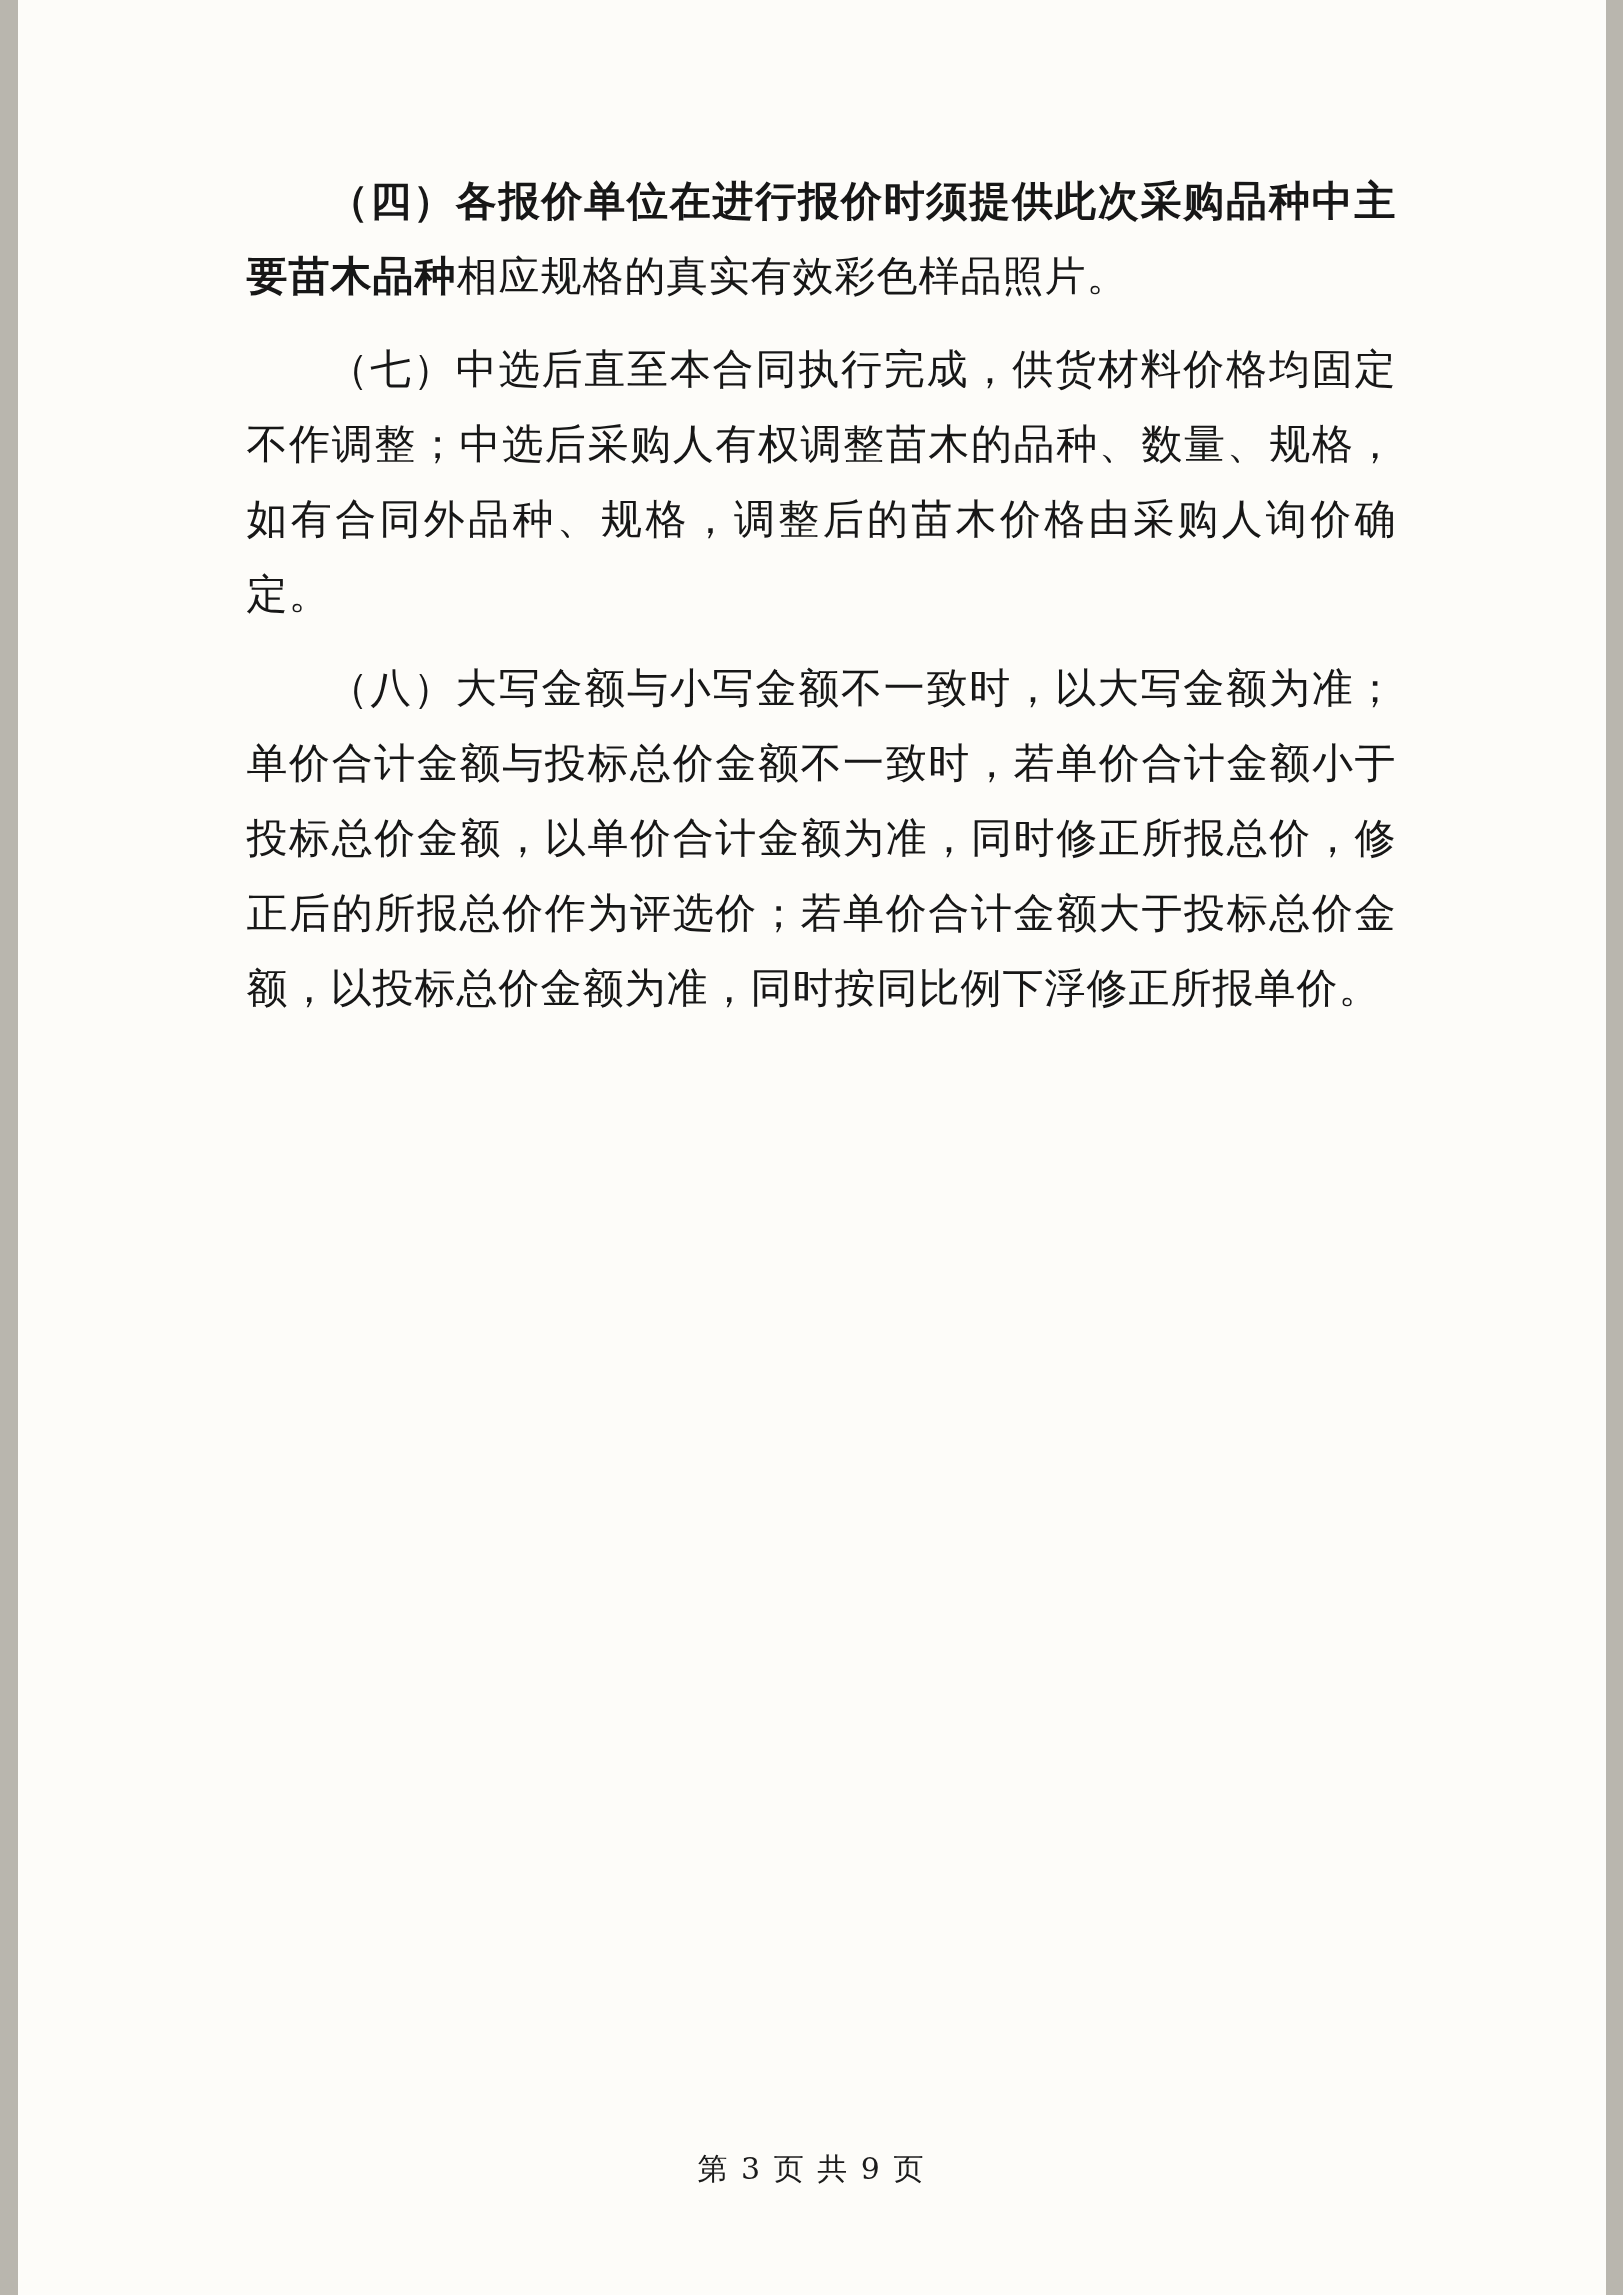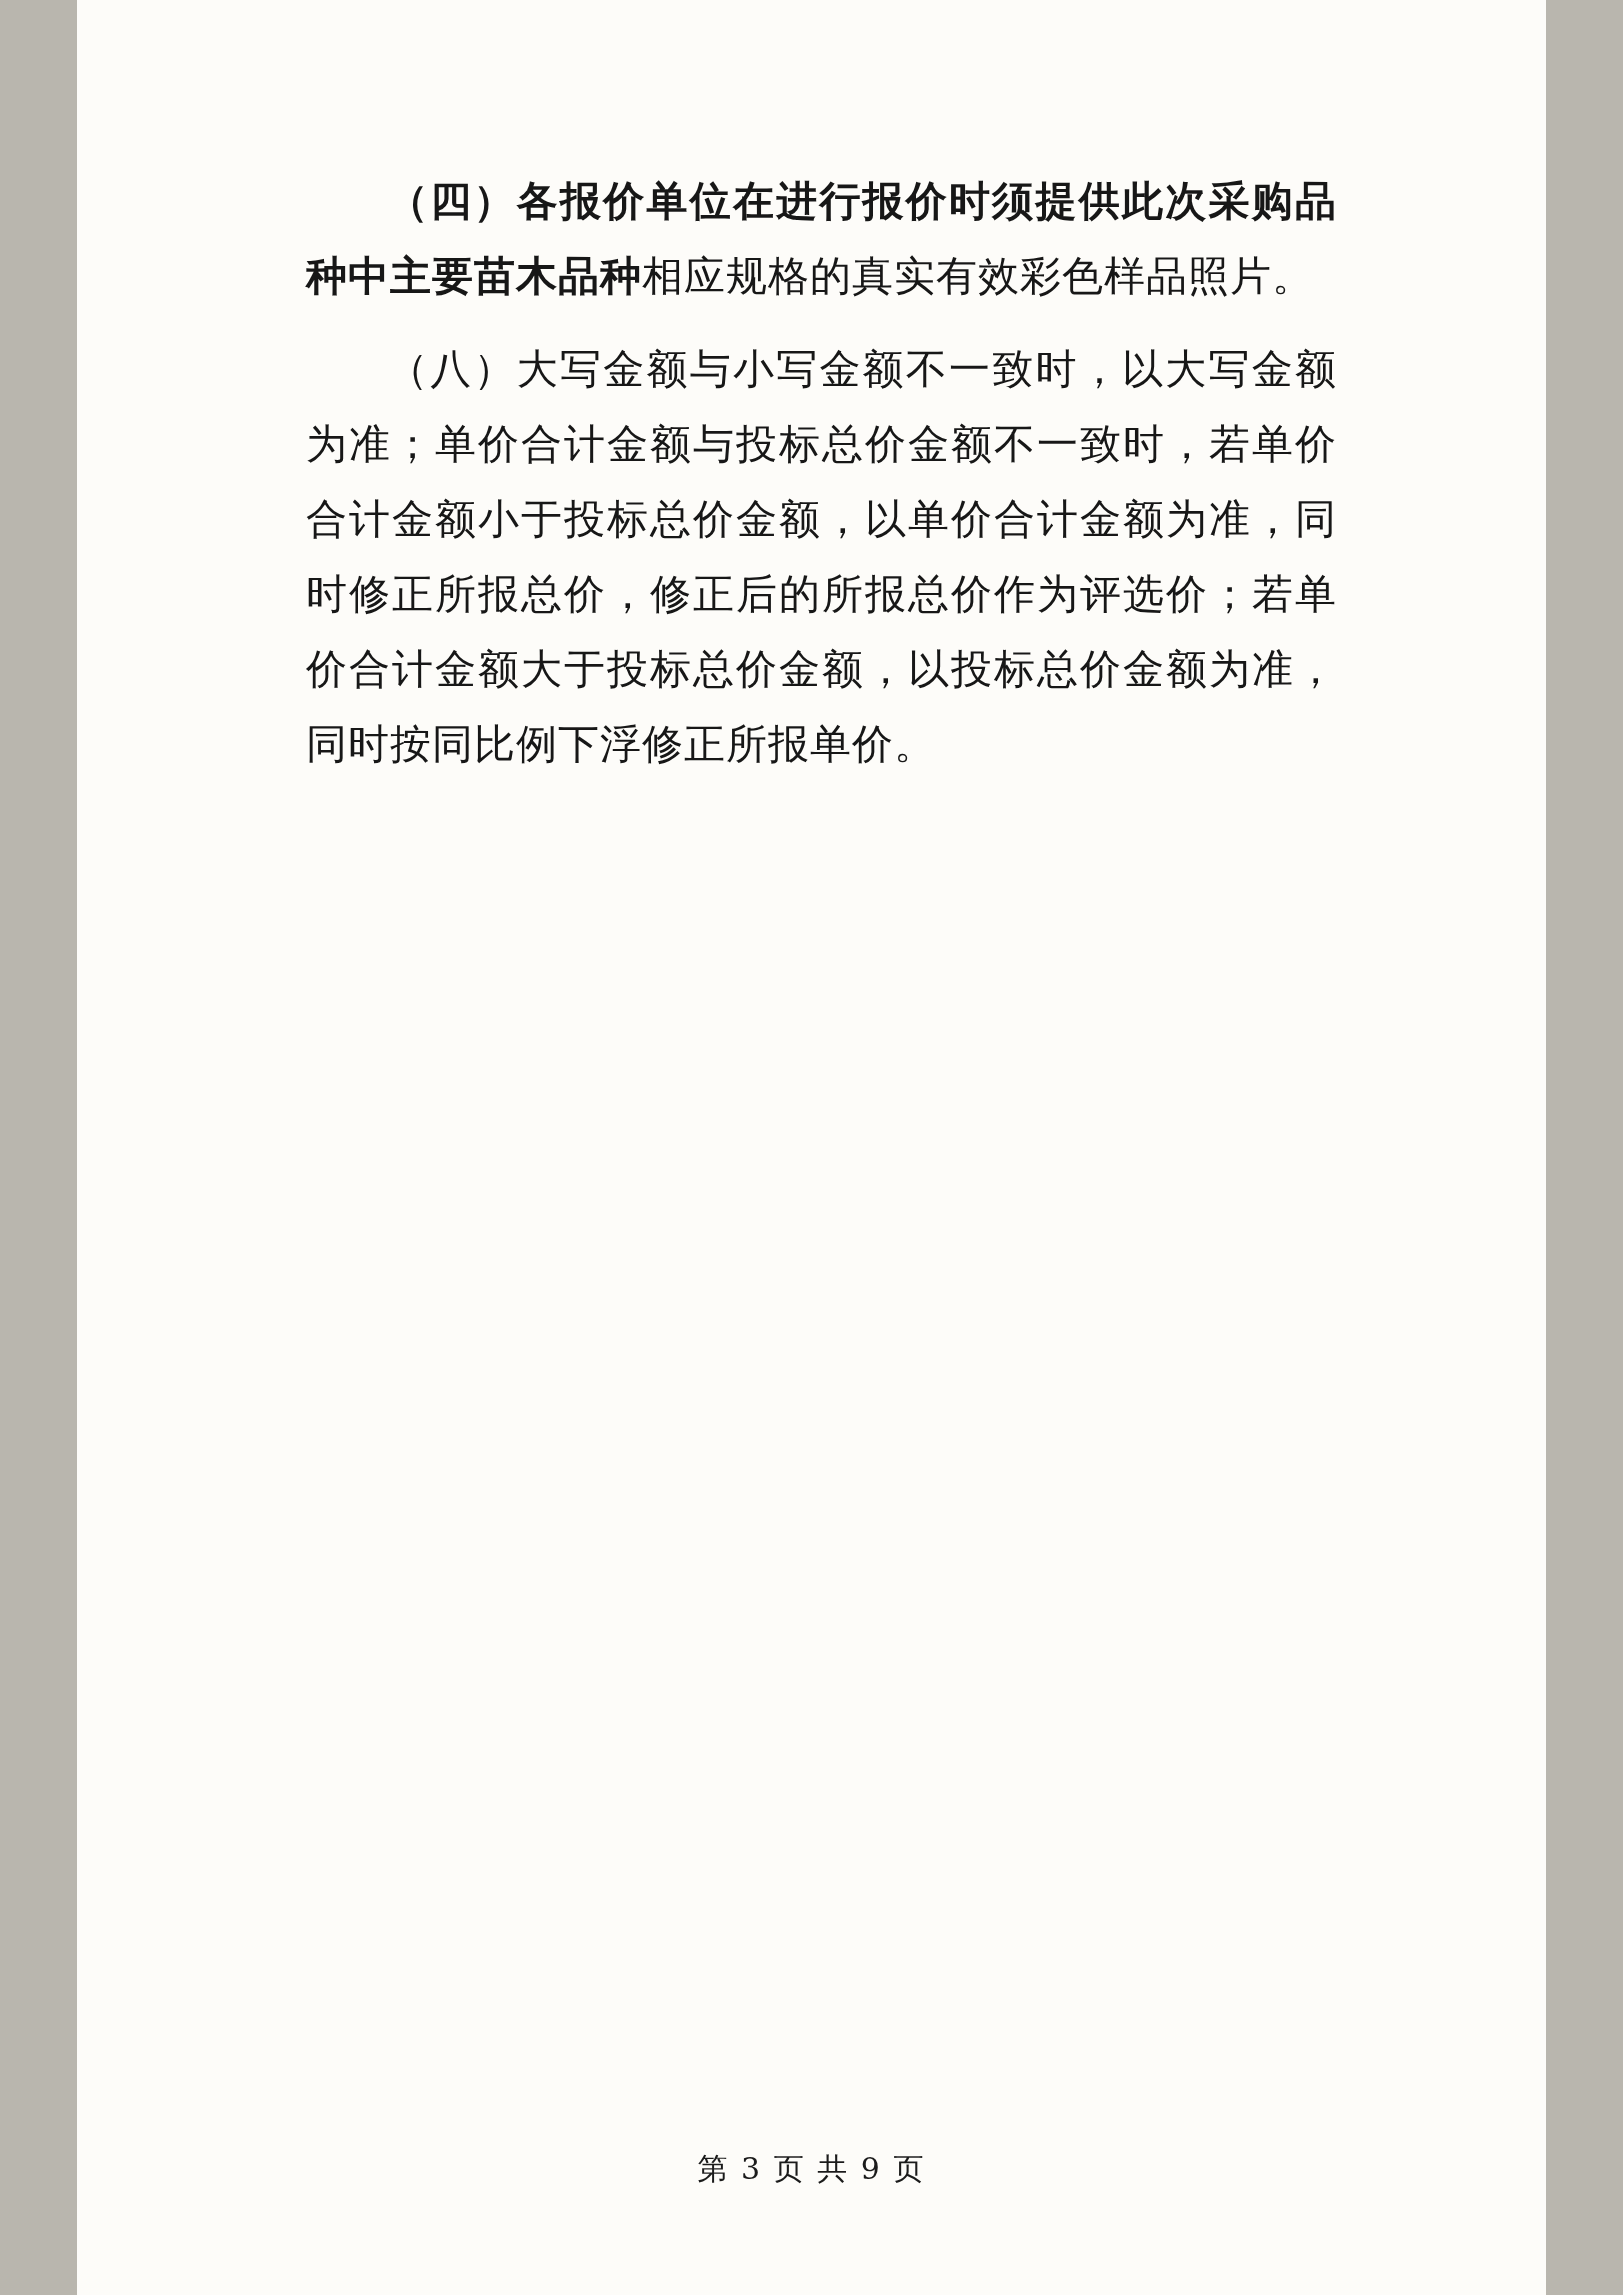--- a/index.html
+++ b/index.html
@@ -2,21 +2,21 @@
 <html lang="zh" style="font-size:10.5px"><head>
 <meta charset="utf-8">
 <style>
   html, body {
     margin: 0;
     padding: 0;
     background: #b9b6ae;
   }
   .page {
     position: relative;
-    width: 1469px;
+    width: 1588px;
     height: 2295px;
     margin: 0 auto;
     background: #ffffff;
     box-sizing: border-box;
     overflow: hidden;
     
     background-image:
       linear-gradient(to right, rgba(0,0,0,0.055) 0px, rgba(0,0,0,0.012) 39px, rgba(0,0,0,0) 111px),
       linear-gradient(to left, rgba(0,0,0,0.05) 0px, rgba(0,0,0,0.012) 39px, rgba(0,0,0,0) 111px),
       linear-gradient(to bottom, rgba(0,0,0,0.04) 0px, rgba(0,0,0,0.01) 33px, rgba(0,0,0,0) 98px),
@@ -66,20 +66,21 @@
 
 <div class="page">
   <div class="paper-tint"></div>
 
   <div class="content">
 
     <p class="para bold-lead"><span class="lead">（四）各报价单位在进行报价时须提供此次采购品种中主要苗木品种</span><span>相应规格的真实有效彩色样品照片。</span></p>
 
 
 
+    <p class="para">（七）中选后直至本合同执行完成，供货材料价格均固定不作调整；中选后采购人有权调整苗木的品种、数量、规格，如有合同外品种、规格，调整后的苗木价格由采购人询价确定。</p>
 
     <p class="para">（八）大写金额与小写金额不一致时，以大写金额为准；单价合计金额与投标总价金额不一致时，若单价合计金额小于投标总价金额，以单价合计金额为准，同时修正所报总价，修正后的所报总价作为评选价；若单价合计金额大于投标总价金额，以投标总价金额为准，同时按同比例下浮修正所报单价。</p>
 
   </div>
 
   <div class="footer">
     <span>第 3 页 共 9 页</span>
   </div>
 </div>
 

